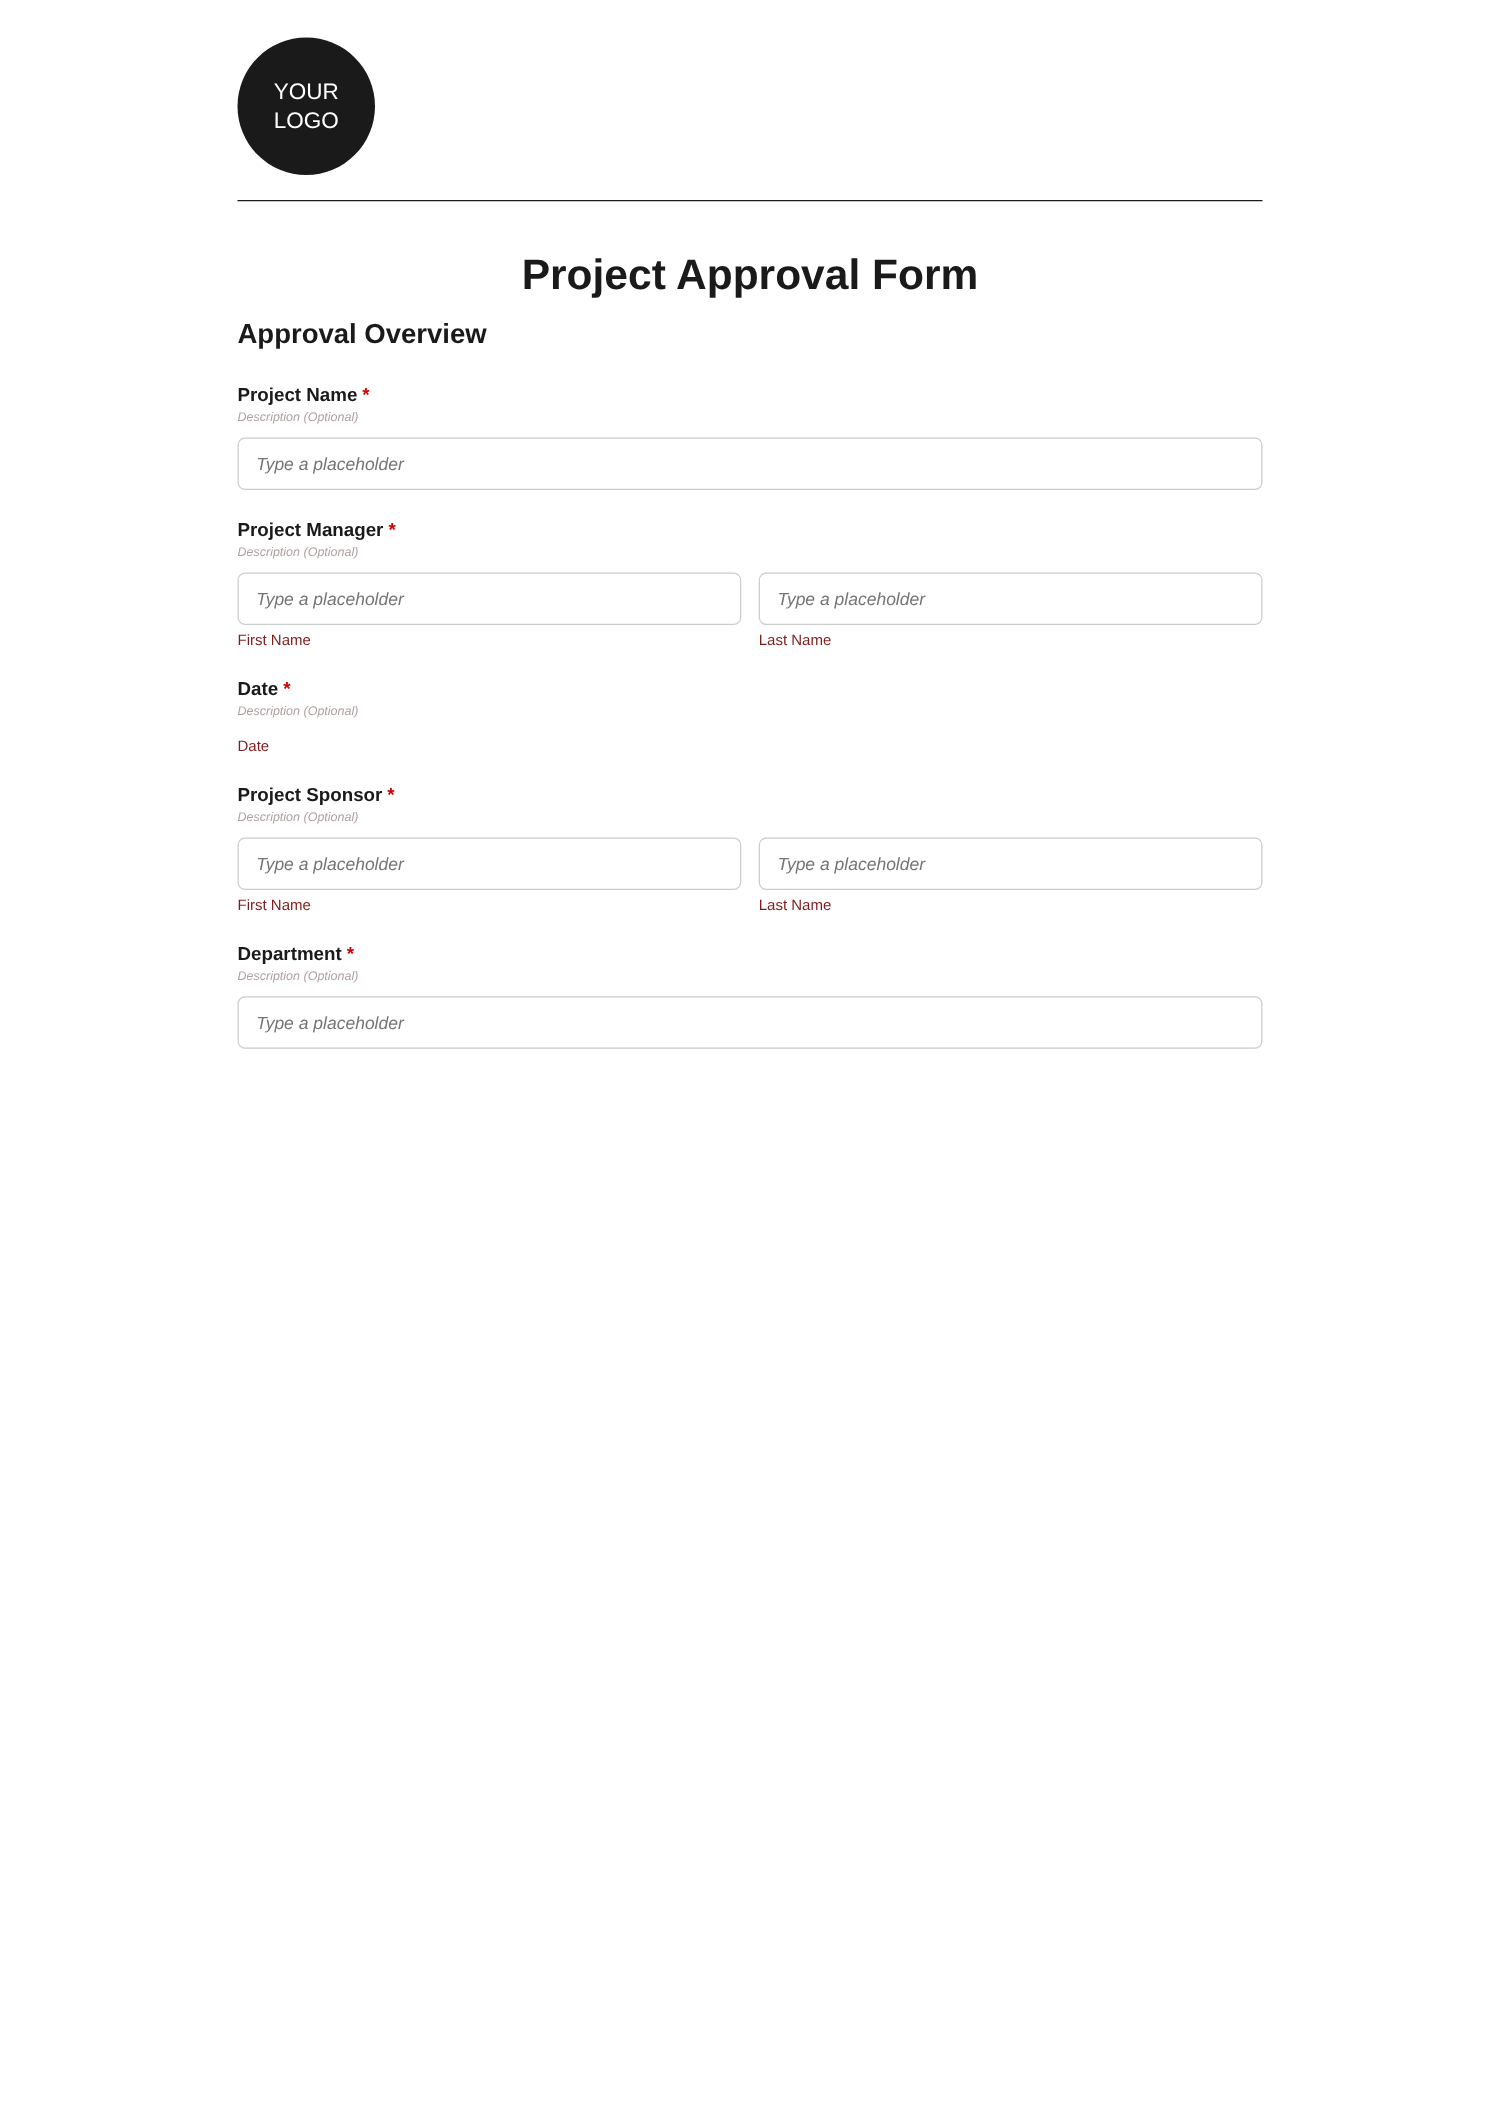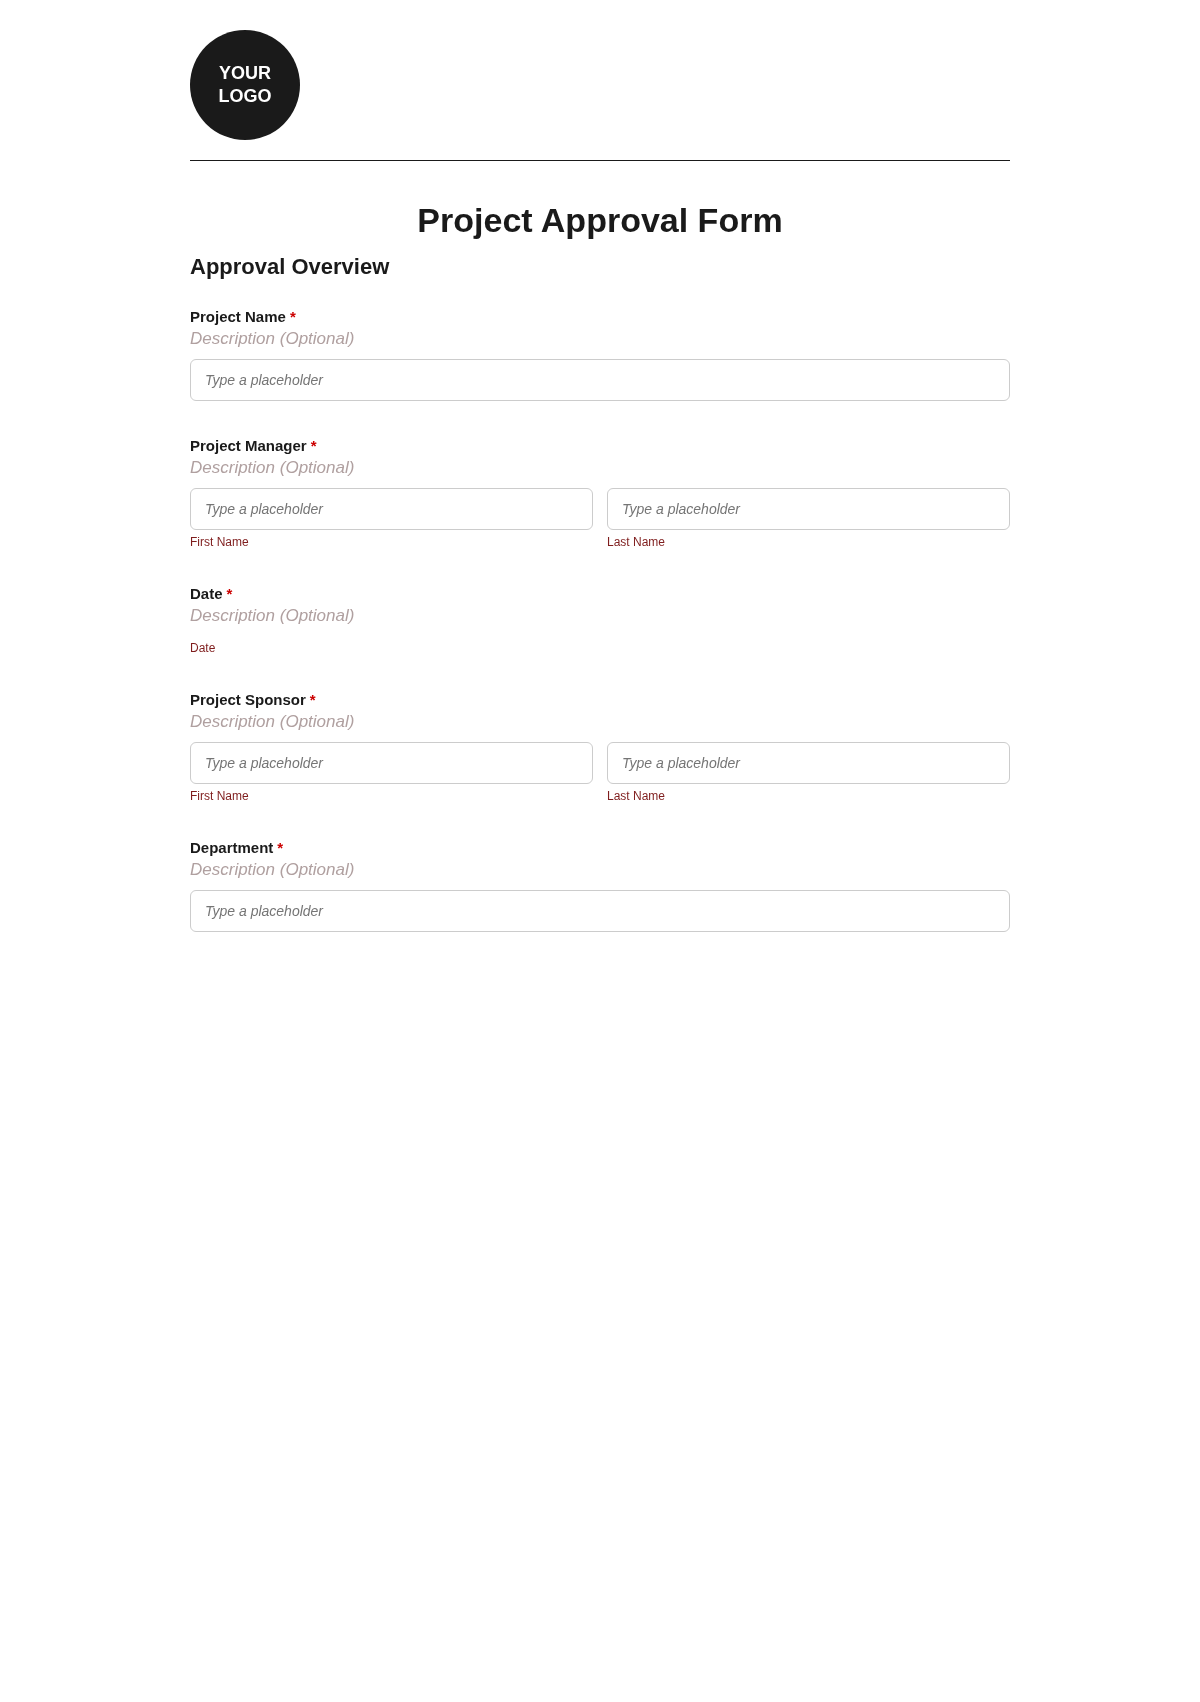--- a/index.html
+++ b/index.html
@@ -29,21 +29,21 @@
       width: 110px;
       height: 110px;
       background: #1a1a1a;
       border-radius: 50%;
       display: flex;
       flex-direction: column;
       align-items: center;
       justify-content: center;
       color: #ffffff;
       font-size: 18px;
-      font-weight: bold;
+      font-weight: normal;
       line-height: 1.3;
       text-align: center;
     }
 
     .company-info {
       text-align: right;
       font-size: 15px;
       color: #1a1a1a;
       line-height: 1.9;
     }
@@ -75,38 +75,38 @@
     }
 
     .section-title {
       font-size: 22px;
       font-weight: bold;
       margin-bottom: 28px;
       color: #1a1a1a;
     }
 
     .field-group {
-      margin-bottom: 36px;
+      margin-bottom: 24px;
     }
 
     .field-label {
       font-size: 15px;
       font-weight: bold;
       margin-bottom: 4px;
       display: flex;
       align-items: center;
       gap: 4px;
     }
 
     .required-star {
       color: #cc0000;
     }
 
     .field-description {
-      font-size: 17px;
+      font-size: 10px;
       color: #b0a0a0;
       font-style: italic;
       margin-bottom: 10px;
     }
 
     .input-row {
       display: flex;
       gap: 14px;
     }
 

